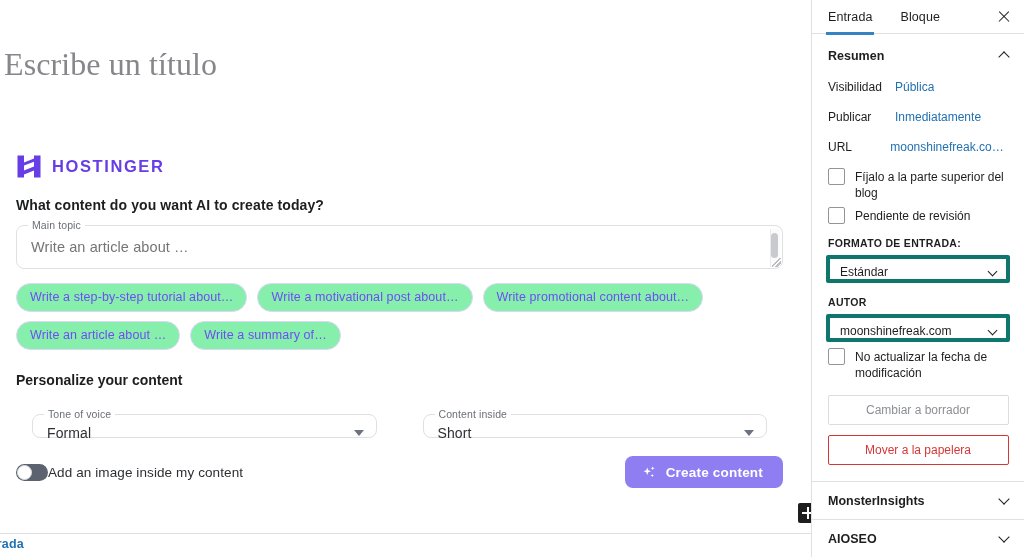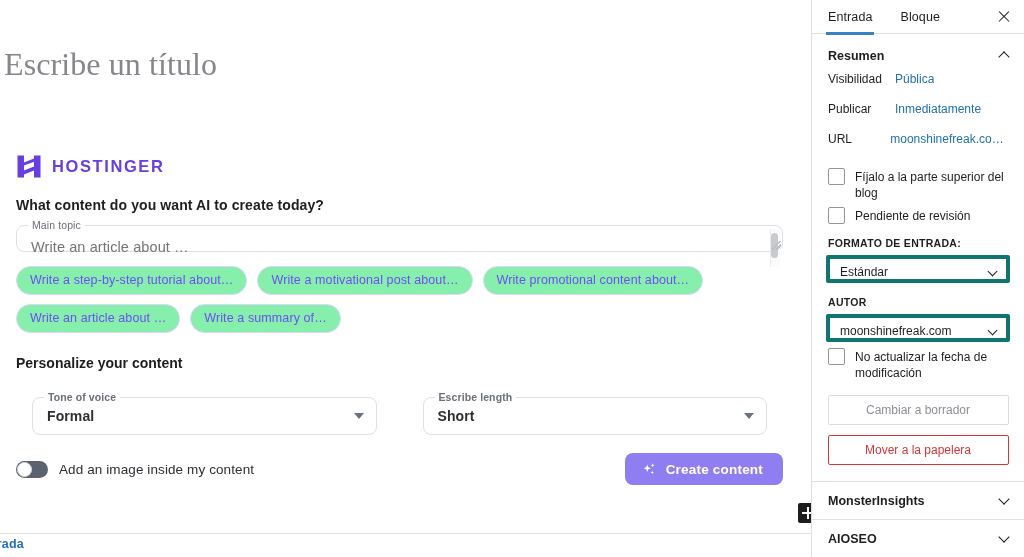--- a/index.html
+++ b/index.html
@@ -46,21 +46,21 @@
   }
   .field > legend {
     position: absolute; top: -7px; left: 11px; padding: 0 4px;
     background: #fff; font-size: 10.5px; color: #6b6f76; letter-spacing: .1px;
   }
   .field-input {
     width: 100%; border: 0; outline: none; background: transparent;
     font-family: "Liberation Sans", sans-serif;
     font-size: 14.5px; color: #9a9da3; letter-spacing: .1px;
   }
-  .topic-field { height: 27px; }
+  .topic-field { height: 44px; }
   .topic-field .field-input { height: 42px; padding: 0 26px 0 14px; line-height: 42px; }
   .topic-scrollbar {
     position: absolute; right: 2px; top: 3px; width: 10px; height: 38px;
     border-left: 1px solid #e9eaec; background: #fbfbfc;
   }
   .topic-thumb {
     position: absolute; right: 2px; top: 4px; width: 7px; height: 25px;
     background: #c9cace; border-radius: 4px;
   }
   .topic-grip {
@@ -76,37 +76,37 @@
     color: #6d4df5; font-size: 12.5px; padding: 6px 13px 7px 13px;
     white-space: nowrap; cursor: pointer; letter-spacing: .1px;
   }
 
   .ai-subheading {
     margin: 22px 0 0 16px; font-size: 14px; font-weight: 700; color: #1d1e20;
   }
 
   
   .selects { display: flex; gap: 14px; margin: 14px 16px 0 16px; }
-  .select-field { flex: 1; height: 38px; font-weight: bold; }
+  .select-field { flex: 1; height: 24px; }
   .select-field .sel-value {
     height: 36px; line-height: 36px; padding: 0 30px 0 14px;
     font-size: 14px; color: #2d2f33; letter-spacing: .1px;
   }
   .caret-down {
     position: absolute; right: 12px; top: 15px;
     width: 0; height: 0; border-left: 5px solid transparent;
     border-right: 5px solid transparent; border-top: 6px solid #6b7280;
   }
 
   
   .ai-footer {
     display: flex; align-items: center; justify-content: space-between;
     margin: 18px 16px 0 16px; padding-bottom: 20px;
   }
-  .toggle-wrap { display: flex; align-items: center; gap: 11px; }
+  .toggle-wrap { display: flex; align-items: center; }
   .toggle {
     position: relative; width: 32px; height: 17px; border-radius: 10px;
     background: #5d6270; cursor: pointer; flex: none;
   }
   .toggle .knob {
     position: absolute; left: 1px; top: 1px; width: 15px; height: 15px;
     border-radius: 50%; background: #fff; border: 1px solid #dcdde0;
   }
   .toggle-label { font-size: 13.5px; color: #2d2f33; letter-spacing: .1px; }
   .create-btn {
@@ -176,21 +176,21 @@
   .panel-head .ttl { font-size: 12.5px; font-weight: 700; color: #1e1e1e; }
   .chev { width: 11px; height: 11px; position: relative; }
   .chev::before {
     content: ""; position: absolute; left: 1px; top: 2px;
     width: 7px; height: 7px; border-right: 1.4px solid #1e1e1e;
     border-bottom: 1.4px solid #1e1e1e; transform: rotate(-135deg);
   }
   .chev.down::before { transform: rotate(45deg); top: 0px; }
 
   .kv-row {
-    display: flex; padding: 0 16px; height: 30px;
+    display: flex; align-items: center; padding: 0 16px; height: 30px;
   }
   .kv-key { width: 67px; font-size: 12px; color: #1e1e1e; }
   .kv-val {
     font-size: 12px; color: #2271b1; cursor: pointer;
     white-space: nowrap; overflow: hidden; text-overflow: ellipsis;
   }
 
   .chk-row { display: flex; align-items: flex-start; padding: 6px 16px 0 16px; }
   .chkbox {
     width: 17px; height: 17px; border: 1.3px solid #949494; border-radius: 2px;
@@ -289,21 +289,21 @@
 
       <div class="ai-subheading">Personalize your content</div>
 
       <div class="selects">
         <fieldset class="field select-field">
           <legend>Tone of voice</legend>
           <div class="sel-value">Formal</div>
           <span class="caret-down"></span>
         </fieldset>
         <fieldset class="field select-field">
-          <legend>Escribe length</legend>
+          <legend>Content inside</legend>
           <div class="sel-value">Short</div>
           <span class="caret-down"></span>
         </fieldset>
       </div>
 
       <div class="ai-footer">
         <div class="toggle-wrap">
           <div class="toggle">
             <div class="knob"></div>
           </div>

